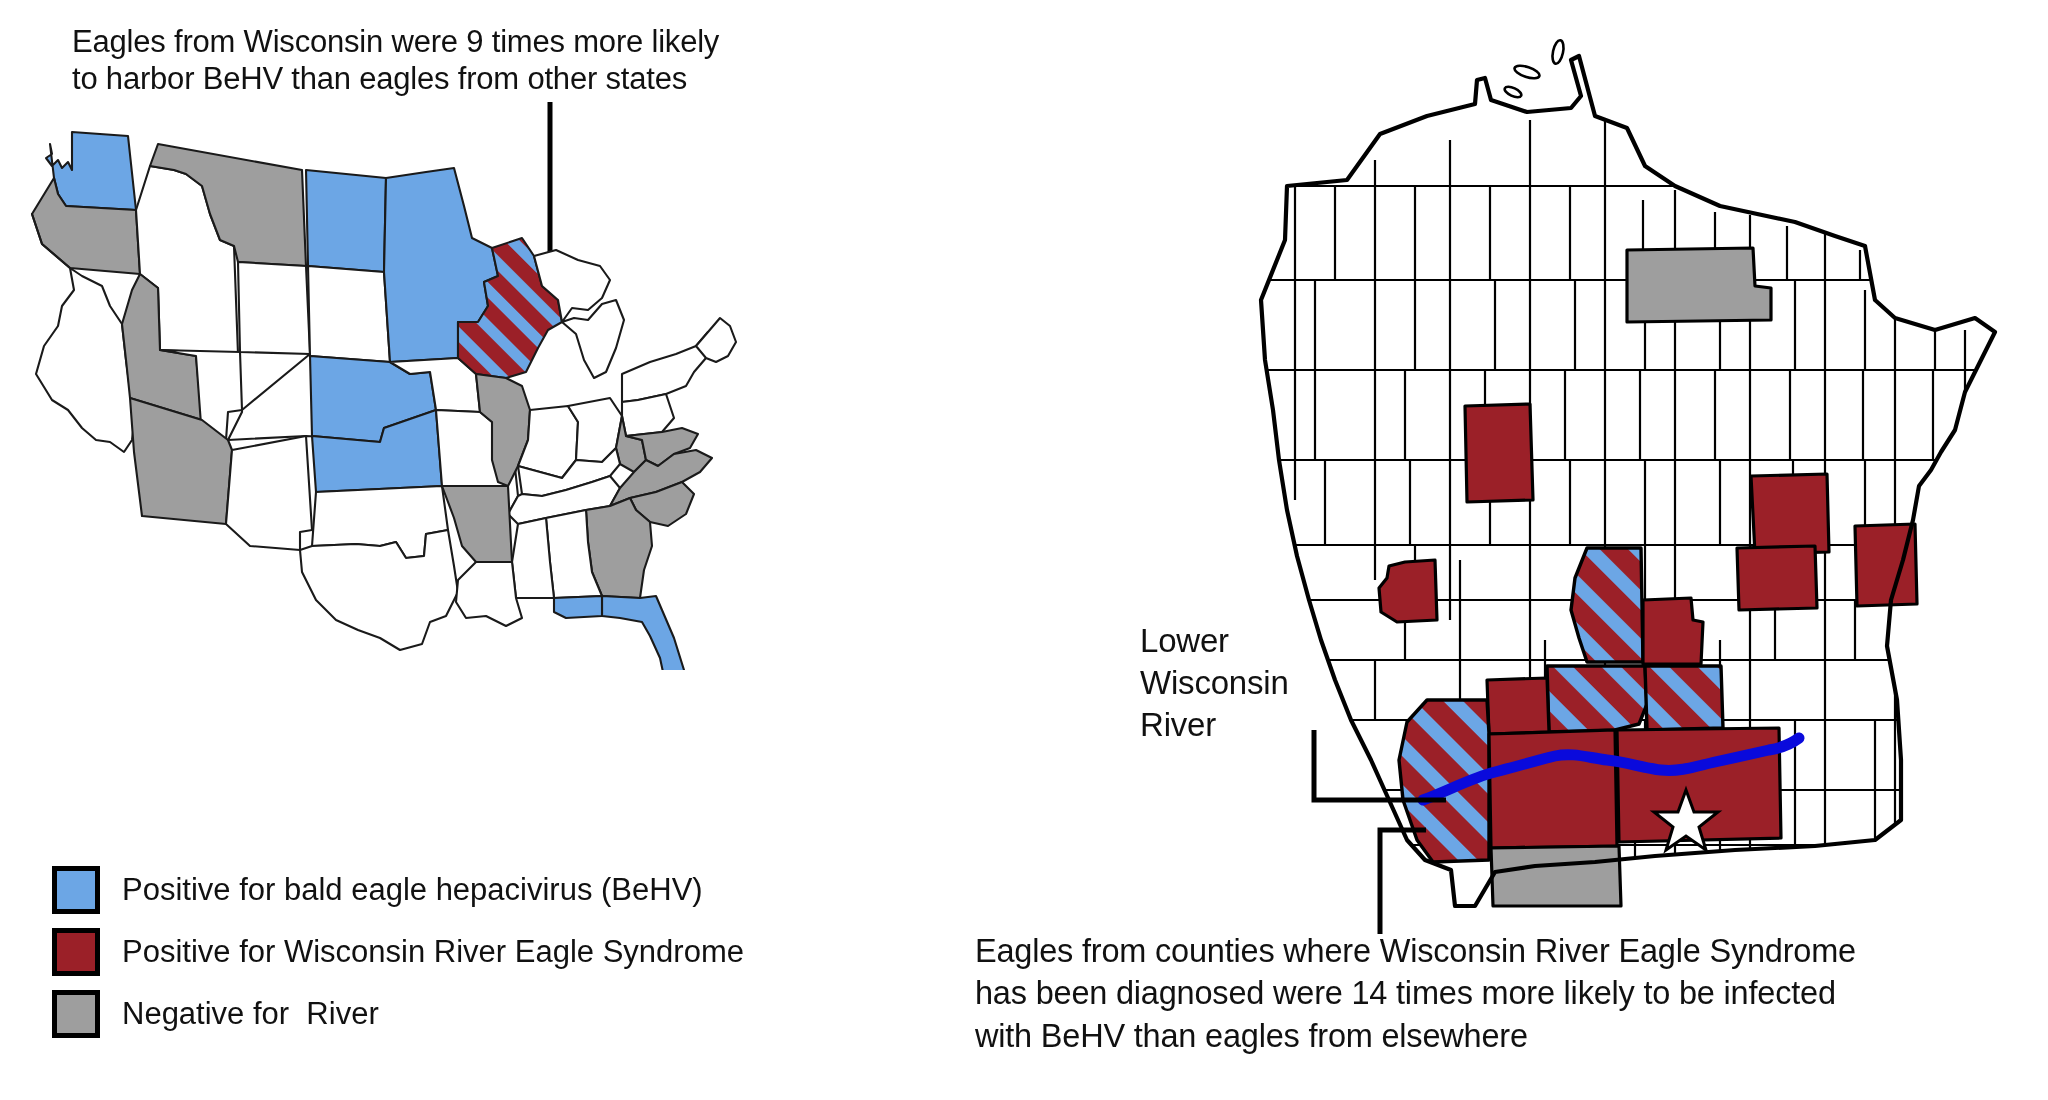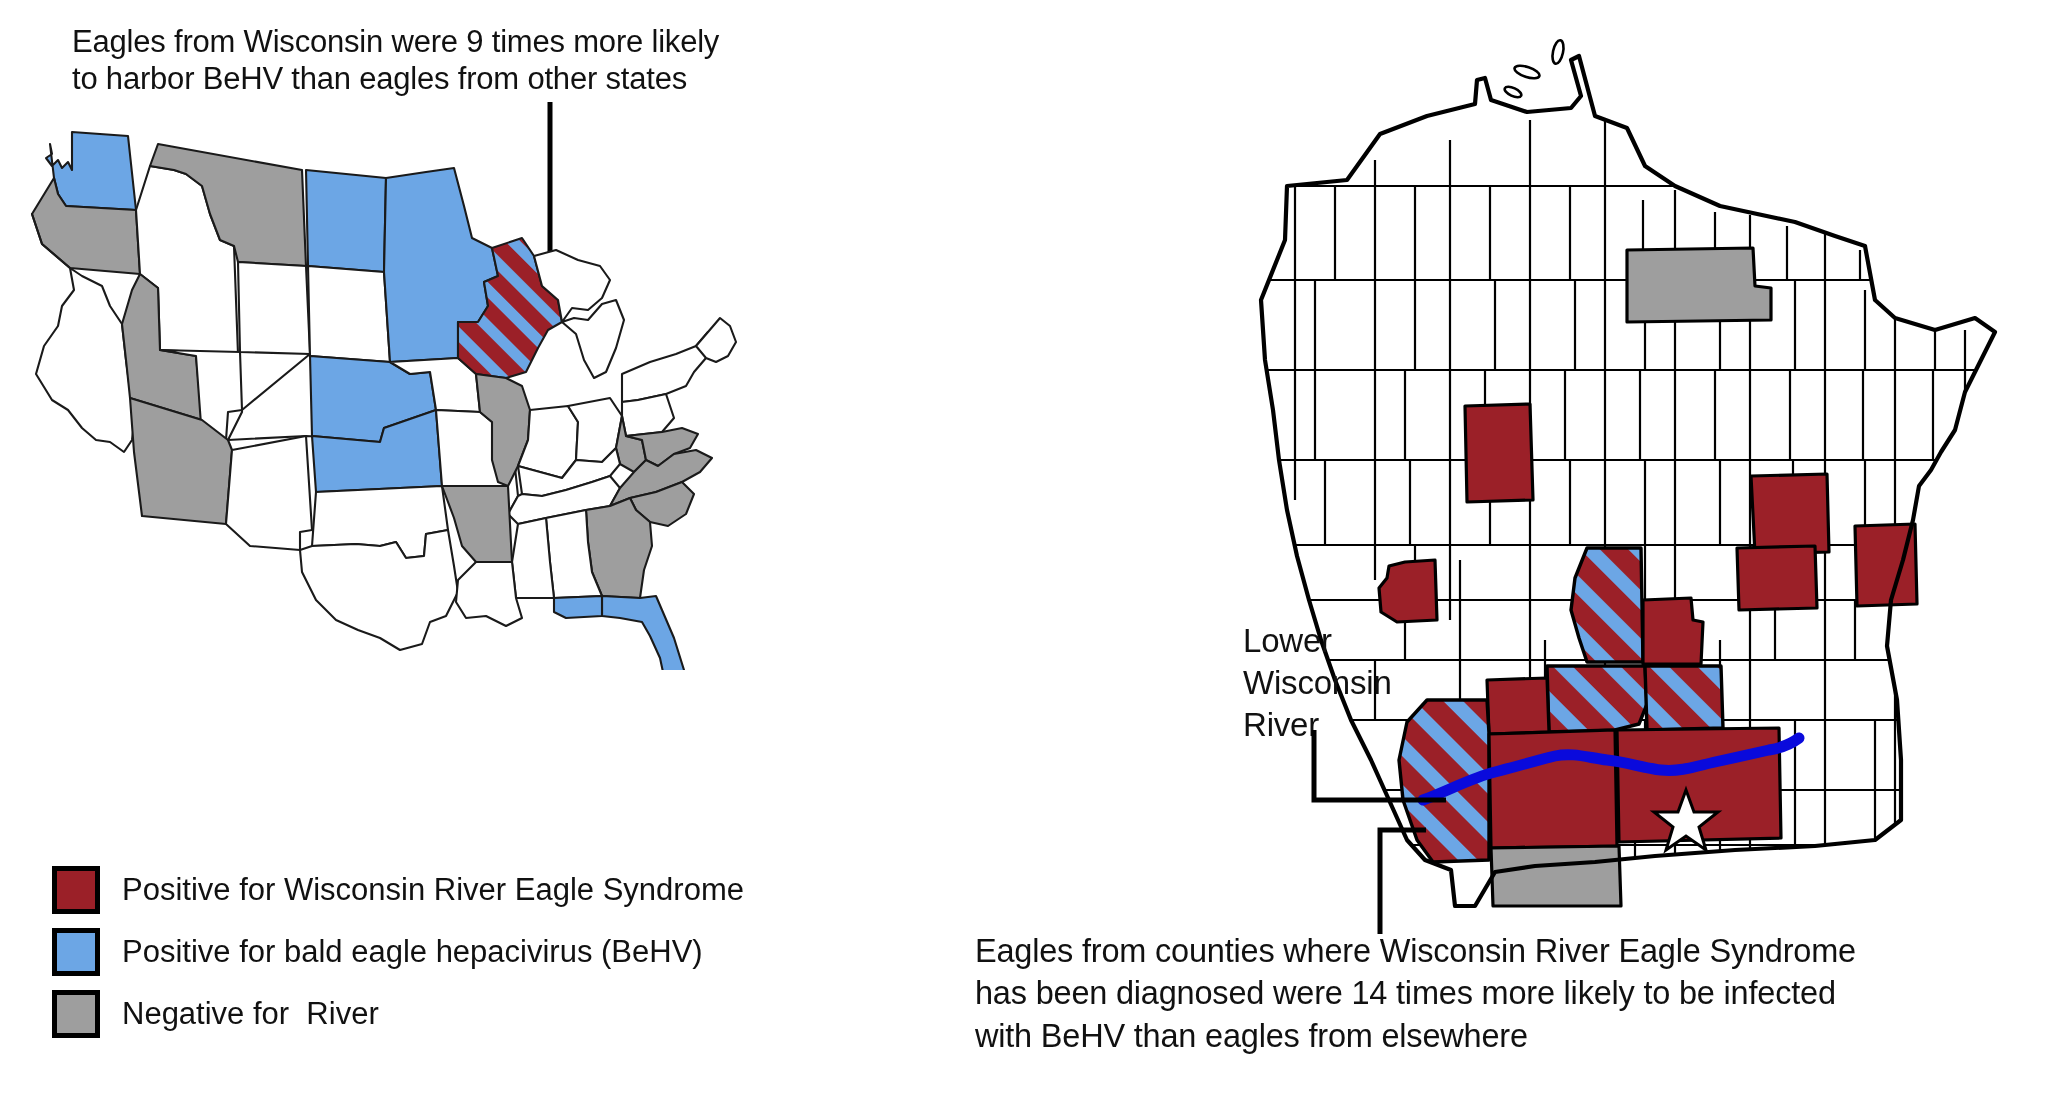--- a/index.html
+++ b/index.html
@@ -6,21 +6,21 @@
   body{width:2048px;height:1100px;position:relative;overflow:hidden;
        font-family:"Liberation Sans","DejaVu Sans",sans-serif;color:#000;}
 
   .fig{position:absolute;inset:0;}
 
   
   .caption{position:absolute;font-size:31px;line-height:1.18;color:#111;
            letter-spacing:-0.2px;white-space:pre-line;font-weight:400;}
   #top-caption{left:72px;top:24px;width:700px;}
   #bottom-caption{left:975px;top:930px;width:1075px;font-size:32.5px;line-height:1.30;}
-  #river-label{left:1243px;top:620px;width:190px;font-size:33px;line-height:1.28;}
+  #river-label{left:1140px;top:620px;width:190px;font-size:33px;line-height:1.28;}
 
   
   #legend{position:absolute;left:52px;top:862px;}
   .legend-row{display:flex;align-items:center;height:56px;margin-bottom:6px;}
   .swatch{width:48px;height:48px;border:5px solid #000;box-sizing:border-box;
           flex:0 0 auto;}
   .legend-text{margin-left:22px;font-size:31px;color:#111;white-space:pre;}
 
   svg{display:block;}
   .us-map{position:absolute;left:6px;top:110px;}
@@ -265,26 +265,26 @@
   <svg class="lead" style="left:1300px;top:826px;" width="130" height="110" viewBox="0 0 130 110">
     <path class="leader" d="M126,4 L80,4 L80,108"></path>
   </svg>
 
   <div class="caption" id="bottom-caption">Eagles from counties where Wisconsin River Eagle Syndrome
 has been diagnosed were 14 times more likely to be infected
 with BeHV than eagles from elsewhere</div>
 
   <div id="legend">
     <div class="legend-row">
+      <span class="swatch" style="background:#6CA6E5"></span>
+      <span class="legend-text">Positive for bald eagle hepacivirus (BeHV)</span>
+    </div>
+    <div class="legend-row">
       <span class="swatch" style="background:#9B2028"></span>
       <span class="legend-text">Positive for Wisconsin River Eagle Syndrome</span>
-    </div>
-    <div class="legend-row">
-      <span class="swatch" style="background:#6CA6E5"></span>
-      <span class="legend-text">Positive for bald eagle hepacivirus (BeHV)</span>
     </div>
     <div class="legend-row">
       <span class="swatch" style="background:#9E9E9E"></span>
       <span class="legend-text">Negative for  River</span>
     </div>
   </div>
 
 </div>
 
 </body></html>

